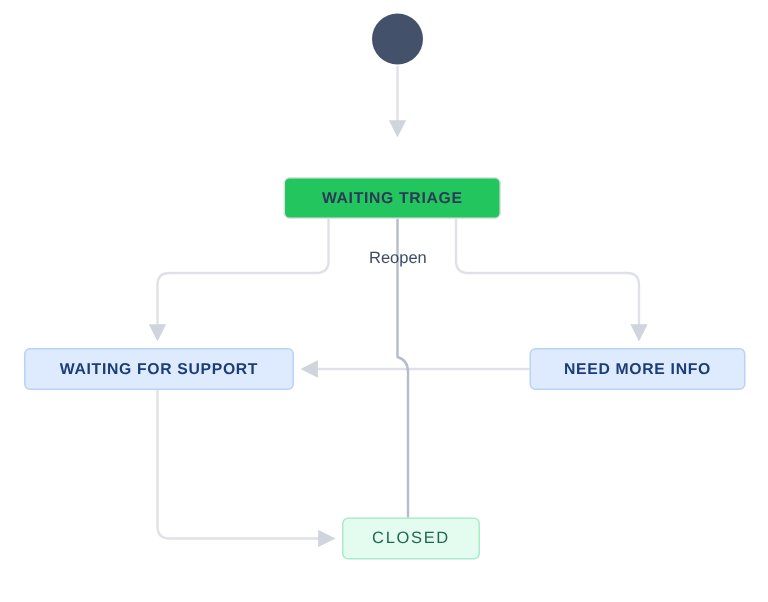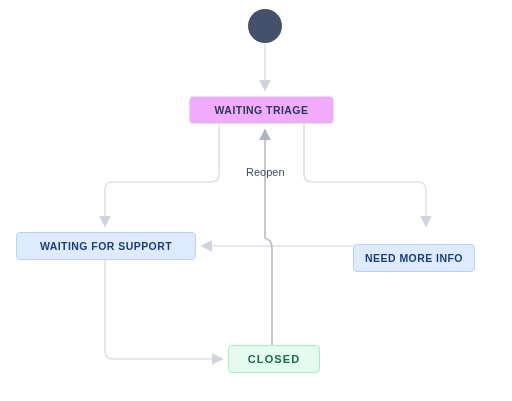--- a/index.html
+++ b/index.html
@@ -41,40 +41,41 @@
     text-align: center;
     white-space: nowrap;
   }
   .node-label {
     font-size: 10.5px;
     font-weight: bold;
     letter-spacing: 0.45px;
     line-height: 1;
   }
   .node-triage {
-    background: #f0abfc;
+    background: #22c55e;
     border-color: #dfe1e6;
+    margin-top: 22px;
   }
   .node-triage .node-label {
     color: #2b3a55;
   }
   .node-blue {
     background: #deebff;
     border-color: #b7d3f7;
   }
   .node-blue .node-label {
     color: #1b3d78;
   }
   .node-green {
     background: #e3fcef;
     border-color: #a8ecca;
   }
   .node-green .node-label {
     color: #1e6b4a;
-    font-weight: bold;
+    font-weight: normal;
     letter-spacing: 1.1px;
     font-size: 11px;
   }
   .start-node {
     position: absolute;
     border-radius: 50%;
     background: #44516b;
   }
   .edge-label {
     position: absolute;
@@ -118,21 +119,21 @@
   <div class="start-node" style="left:248px; top:9px; width:34px; height:34px;"></div>
 
   <div class="node node-triage" style="left:189px; top:96px; width:145px; height:28px;">
     <span class="node-label">WAITING TRIAGE</span>
   </div>
 
   <div class="node node-blue" style="left:16px; top:232px; width:180px; height:28px;">
     <span class="node-label">WAITING FOR SUPPORT</span>
   </div>
 
-  <div class="node node-blue" style="left:353px; top:244px; width:122px; height:28px;">
+  <div class="node node-blue" style="left:353px; top:232px; width:144px; height:28px;">
     <span class="node-label">NEED MORE INFO</span>
   </div>
 
   <div class="node node-green" style="left:228px; top:345px; width:92px; height:28px;">
     <span class="node-label">CLOSED</span>
   </div>
 
   <div class="edge-label" style="left:246px; top:167px;">Reopen</div>
 
 </div>

